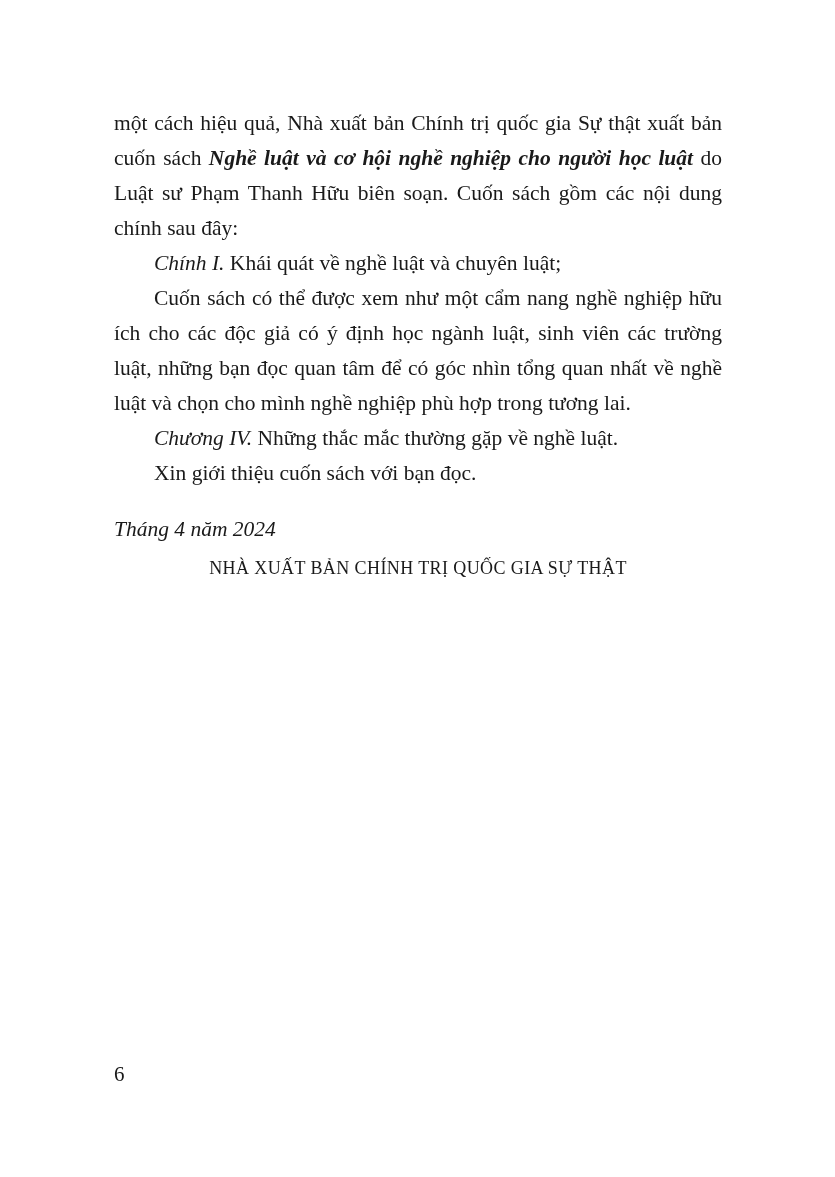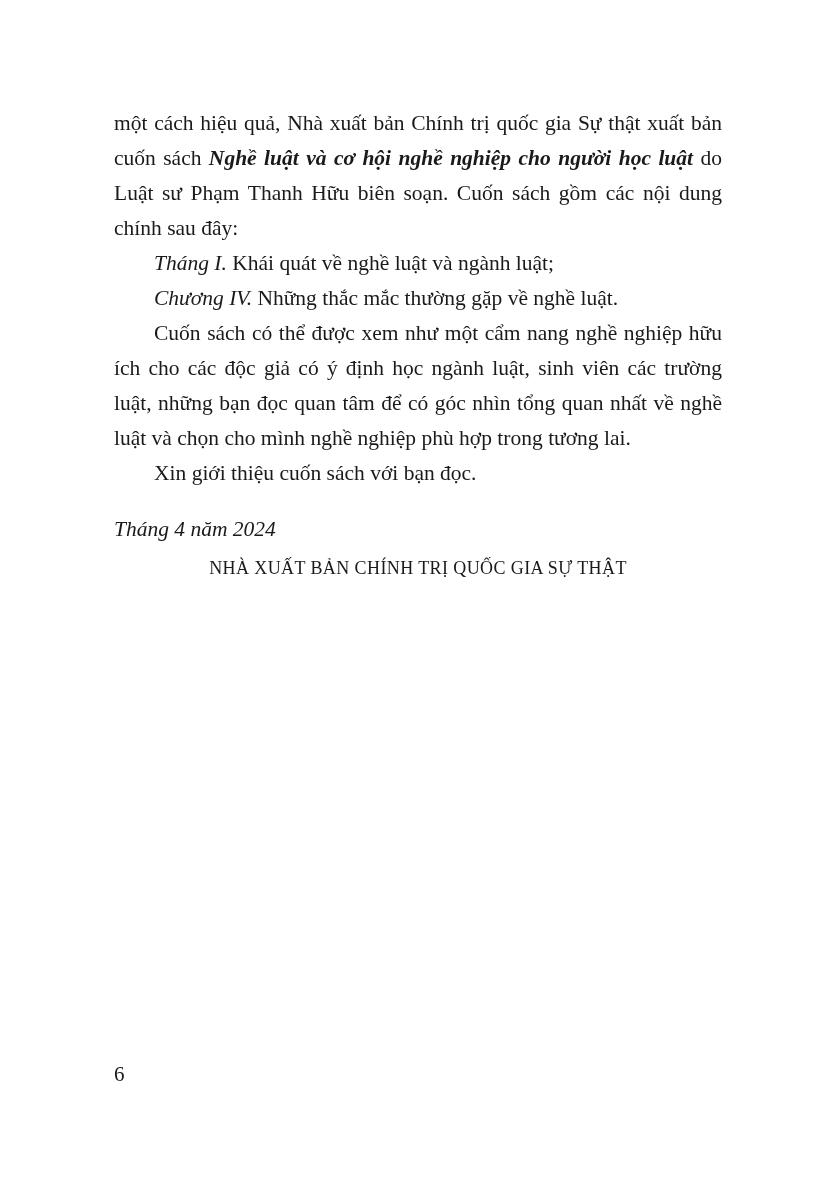--- a/index.html
+++ b/index.html
@@ -56,27 +56,27 @@
 </style>
 </head>
 <body>
 
 <div class="book-page">
 
   <div class="text-block">
 
     <p><span>một cách hiệu quả, Nhà xuất bản Chính trị quốc gia Sự thật xuất bản cuốn sách </span><span class="book-title">Nghề luật và cơ hội nghề nghiệp cho người học luật</span><span> do Luật sư Phạm Thanh Hữu biên soạn. Cuốn sách gồm các nội dung chính sau đây:</span></p>
 
-    <p class="indent"><span class="chapter-label">Tháng I.</span><span> Khái quát về nghề luật và ngành luật;</span></p>
+    <p class="indent"><span class="chapter-label">Chính I.</span><span> Khái quát về nghề luật và chuyên luật;</span></p>
 
 
 
+    <p class="indent">Cuốn sách có thể được xem như một cẩm nang nghề nghiệp hữu ích cho các độc giả có ý định học ngành luật, sinh viên các trường luật, những bạn đọc quan tâm để có góc nhìn tổng quan nhất về nghề luật và chọn cho mình nghề nghiệp phù hợp trong tương lai.</p>
+
     <p class="indent"><span class="chapter-label">Chương IV.</span><span> Những thắc mắc thường gặp về nghề luật.</span></p>
-
-    <p class="indent">Cuốn sách có thể được xem như một cẩm nang nghề nghiệp hữu ích cho các độc giả có ý định học ngành luật, sinh viên các trường luật, những bạn đọc quan tâm để có góc nhìn tổng quan nhất về nghề luật và chọn cho mình nghề nghiệp phù hợp trong tương lai.</p>
 
     <p class="indent">Xin giới thiệu cuốn sách với bạn đọc.</p>
 
     <p class="date-line">Tháng 4 năm 2024</p>
 
     <p class="publisher-line">NHÀ XUẤT BẢN CHÍNH TRỊ QUỐC GIA SỰ THẬT</p>
 
   </div>
 
   <div class="page-number">6</div>

